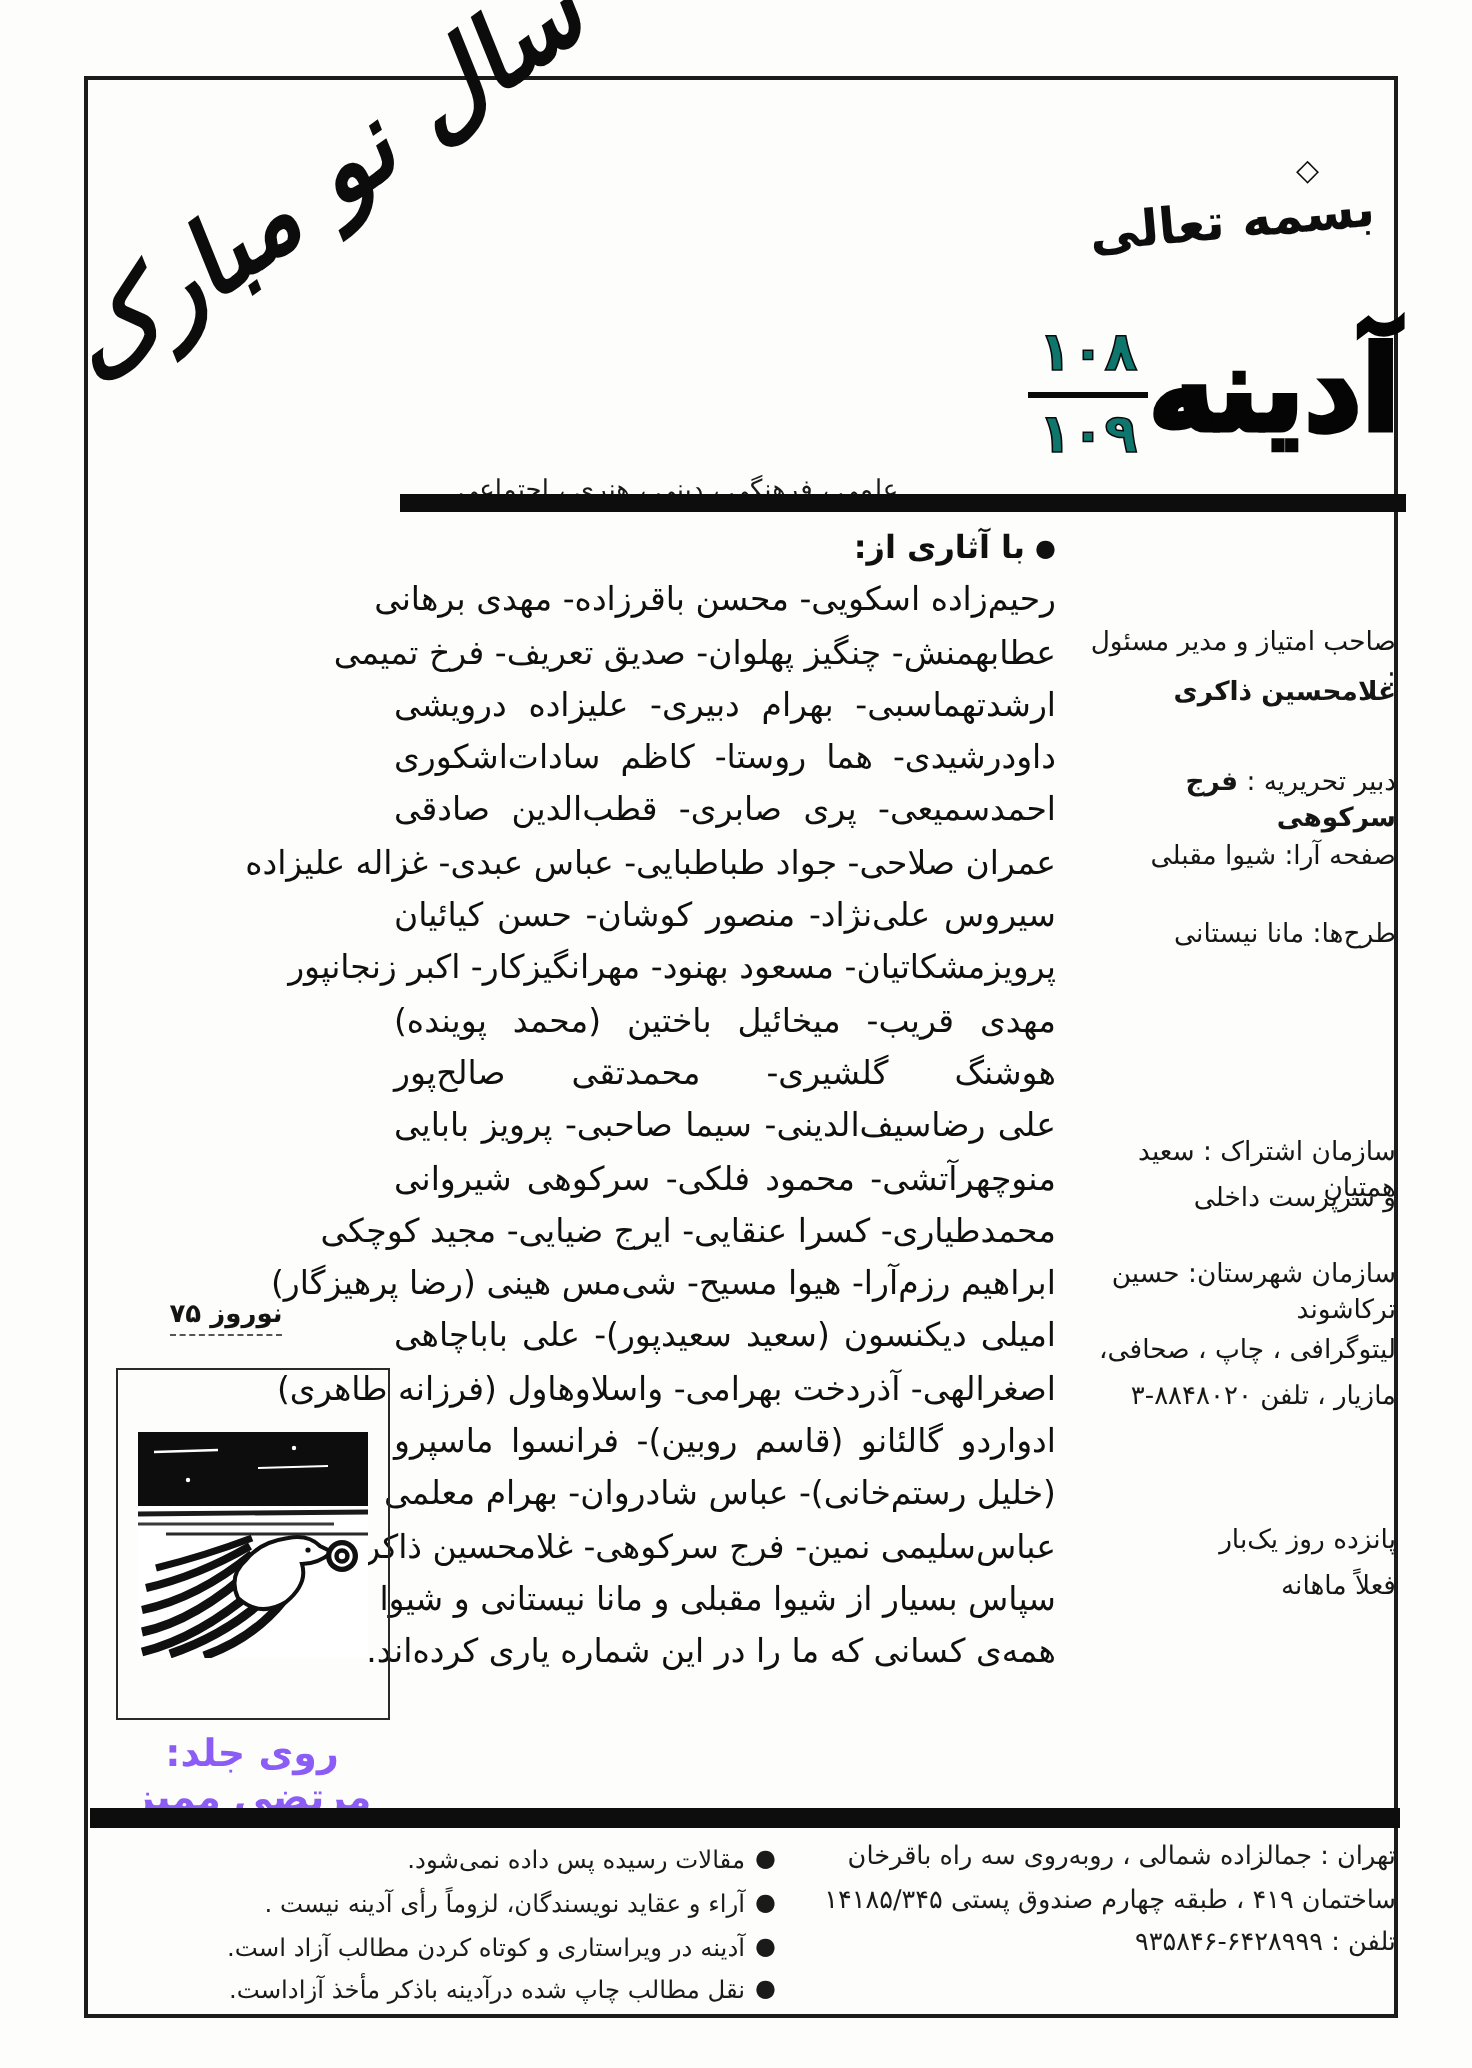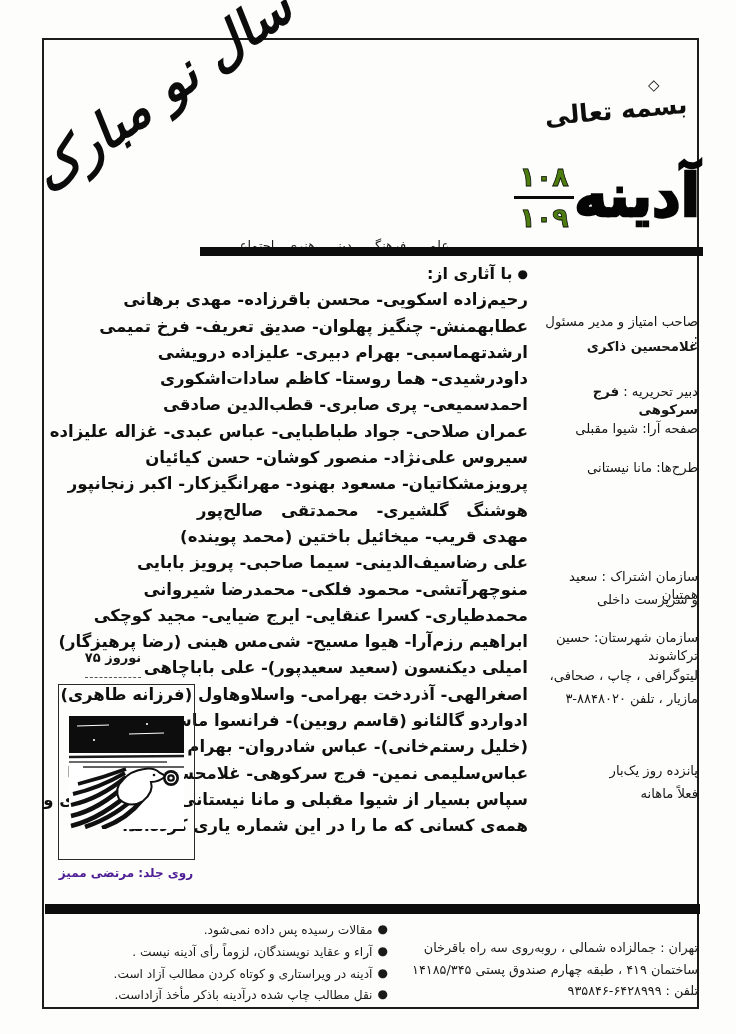--- a/index.html
+++ b/index.html
@@ -11,56 +11,56 @@
   
   .calligraphy{position:absolute;left:14px;top:58px;width:300px;text-align:center;
     font-size:52px;font-weight:bold;font-family:"DejaVu Serif","Liberation Serif",serif;
     font-style:italic;white-space:nowrap;transform:rotate(-36deg);direction:rtl;color:#0c0c0c;}
   
   .bismillah{position:absolute;left:540px;top:96px;width:152px;text-align:center;
     font-size:25px;font-weight:800;direction:rtl;transform:rotate(-5deg);color:#0e0e0e;}
   .ornament{position:absolute;left:648px;top:76px;font-size:15px;color:#0e0e0e;}
   
   .issue-box{position:absolute;left:514px;top:158px;width:60px;text-align:center;direction:rtl;}
-  .issue-num{font-size:27px;font-weight:900;letter-spacing:2px;line-height:38px;color:#4d7c0f;
+  .issue-num{font-size:27px;font-weight:900;letter-spacing:2px;line-height:38px;color:#0f766e;
     -webkit-text-stroke:0.8px #0a0a0a;}
   .issue-top{border-bottom:3px solid #0a0a0a;}
   
   .logo{position:absolute;left:576px;top:150px;width:124px;height:92px;line-height:92px;
     text-align:center;font-size:56px;font-weight:900;direction:rtl;color:#050505;
     -webkit-text-stroke:2.5px #050505;transform:scaleY(1.05);}
   .tagline{position:absolute;left:222px;top:206px;width:234px;text-align:center;
     font-size:13px;direction:rtl;color:#1a1a1a;margin-top:32px;}
   .bar{position:absolute;background:#0d0d0d;}
   .bar-top{left:200px;top:247px;width:503px;height:9px;}
   .bar-bottom{left:45px;top:904px;width:655px;height:10px;}
   
   .contributors{position:absolute;left:197px;top:261px;width:331px;direction:rtl;}
-  .c-line{height:26.3px;line-height:26.3px;font-size:16.5px;font-weight:bold;
+  .c-line{height:26.3px;line-height:26.3px;font-size:16.5px;font-weight:normal;
     white-space:nowrap;text-align:justify;text-align-last:justify;color:#101010;}
   .c-line.no-stretch{text-align:right;text-align-last:right;}
   .c-head{height:26.3px;line-height:26.3px;font-size:16px;font-weight:bold;text-align:right;color:#101010;}
   .blt{display:inline-block;margin-left:5px;font-size:12px;vertical-align:1px;}
   
   .masthead{position:absolute;left:540px;top:265px;width:158px;height:540px;direction:rtl;}
   .m-row{position:absolute;right:0;width:100%;text-align:right;font-size:13.2px;
     line-height:18px;color:#161616;margin-top:36px;}
   .m-bold{font-weight:bold;}
   .m-small{font-size:13px;}
   
   .cover-label{position:absolute;left:76px;top:650px;width:74px;text-align:center;
     font-size:13px;font-weight:bold;direction:rtl;color:#141414;}
-  .cover-label span{border-bottom:1px dashed #555;padding-bottom:12px;}
+  .cover-label span{border-bottom:1px dashed #555;padding-bottom:2px;}
   .cover-frame{position:absolute;left:58px;top:684px;width:137px;height:176px;
     border:1.5px solid #2a2a2a;box-sizing:border-box;display:flex;align-items:center;justify-content:center;}
   .cover-caption{position:absolute;left:46px;top:866px;width:160px;text-align:center;
-    font-size:12px;font-weight:bold;direction:rtl;color:#4c1d95;}
+    font-size:19px;font-weight:bold;direction:rtl;color:#8b5cf6;}
   
   .address{position:absolute;left:388px;top:918px;width:310px;direction:rtl;
-    text-align:right;font-size:12.8px;line-height:21.5px;color:#1a1a1a;margin-top:19px;}
+    text-align:right;font-size:12.8px;line-height:21.5px;color:#1a1a1a;}
   .notes{position:absolute;left:52px;top:919px;width:336px;direction:rtl;
     text-align:right;font-size:12.2px;line-height:20.8px;color:#1a1a1a;}
 </style>
 </head>
 <body>
 
 <div class="page">
   <div class="frame"></div>
 
   <div class="calligraphy">سال نو مبارک</div>
@@ -82,24 +82,24 @@
       <span class="blt">●</span><span>با آثاری از:</span>
     </div>
     <div class="c-line">رحیم‌زاده اسکویی- محسن باقرزاده- مهدی برهانی</div>
     <div class="c-line">عطابهمنش- چنگیز پهلوان- صدیق تعریف- فرخ تمیمی</div>
     <div class="c-line">ارشدتهماسبی- بهرام دبیری- علیزاده درویشی</div>
     <div class="c-line">داودرشیدی- هما روستا- کاظم سادات‌اشکوری</div>
     <div class="c-line">احمدسمیعی- پری صابری- قطب‌الدین صادقی</div>
     <div class="c-line">عمران صلاحی- جواد طباطبایی- عباس عبدی- غزاله علیزاده</div>
     <div class="c-line">سیروس علی‌نژاد- منصور کوشان- حسن کیائیان</div>
     <div class="c-line">پرویزمشکاتیان- مسعود بهنود- مهرانگیزکار- اکبر زنجانپور</div>
+    <div class="c-line">مهدی قریب- میخائیل باختین (محمد پوینده)</div>
     <div class="c-line">هوشنگ گلشیری- محمدتقی صالح‌پور</div>
-    <div class="c-line">مهدی قریب- میخائیل باختین (محمد پوینده)</div>
     <div class="c-line">علی رضاسیف‌الدینی- سیما صاحبی- پرویز بابایی</div>
-    <div class="c-line">منوچهرآتشی- محمود فلکی- محمدرضا شیروانی</div>
+    <div class="c-line">منوچهرآتشی- محمود فلکی- سرکوهی شیروانی</div>
     <div class="c-line">محمدطیاری- کسرا عنقایی- ایرج ضیایی- مجید کوچکی</div>
     <div class="c-line">ابراهیم رزم‌آرا- هیوا مسیح- شی‌مس هینی (رضا پرهیزگار)</div>
     <div class="c-line">امیلی دیکنسون (سعید سعیدپور)- علی باباچاهی</div>
     <div class="c-line">اصغرالهی- آذردخت بهرامی- واسلاوهاول (فرزانه طاهری)</div>
     <div class="c-line">ادواردو گالئانو (قاسم روبین)- فرانسوا ماسپرو</div>
     <div class="c-line">(خلیل رستم‌خانی)- عباس شادروان- بهرام معلمی</div>
     <div class="c-line">عباس‌سلیمی نمین- فرج سرکوهی- غلامحسین ذاکری و با</div>
     <div class="c-line">سپاس بسیار از شیوا مقبلی و مانا نیستانی و شیوا حریری و</div>
     <div class="c-line no-stretch">همه‌ی کسانی که ما را در این شماره یاری کرده‌اند.</div>
   </div>

